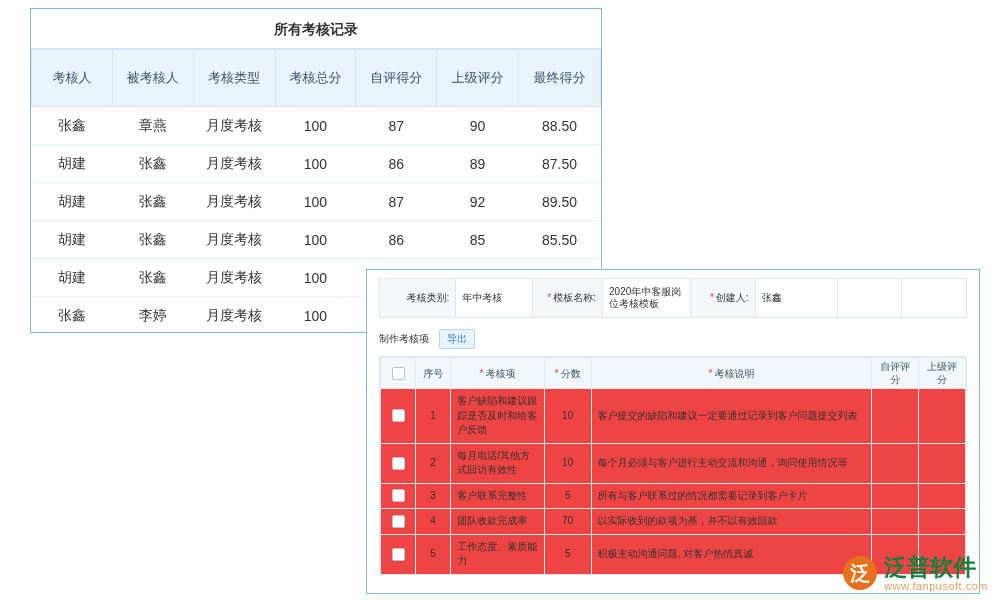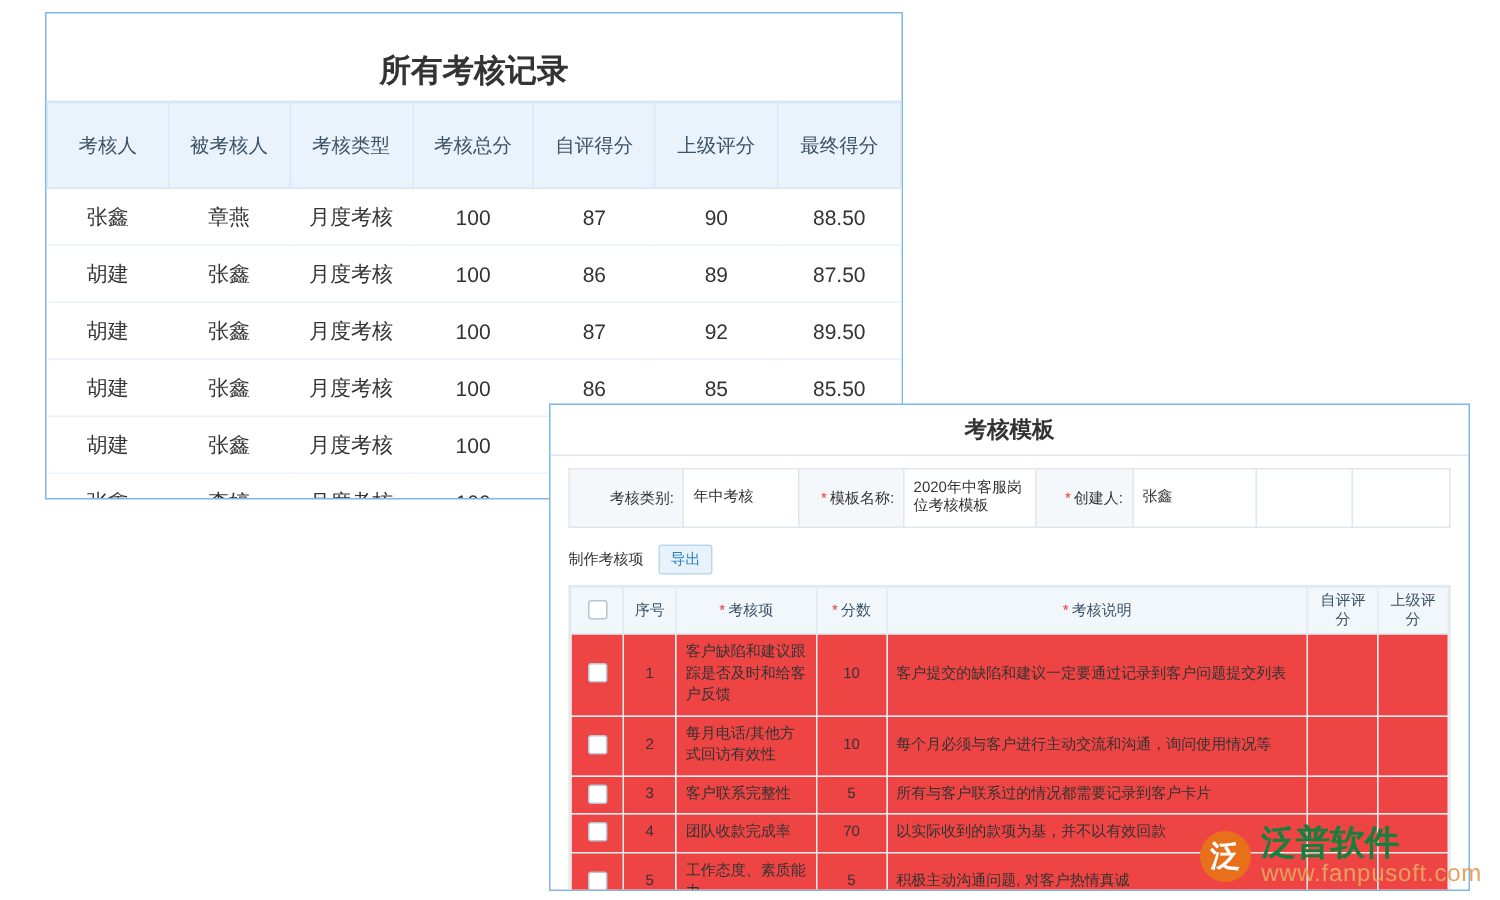--- a/index.html
+++ b/index.html
@@ -24,26 +24,25 @@
     height: 325px;
     background: #ffffff;
     border: 1px solid #7eb6e8;
     box-sizing: border-box;
     overflow: hidden;
   }
   #records-title {
     height: 40px;
     line-height: 40px;
     text-align: center;
-    font-size: 21px;
+    font-size: 14px;
     font-weight: bold;
     color: #333333;
     border-bottom: 1px solid #d7e7f7;
     box-sizing: border-box;
-    margin-top: 19px;
   }
   table.records {
     width: 100%;
     border-collapse: collapse;
     table-layout: fixed;
   }
   table.records th {
     background: #eaf3fb;
     color: #3c5266;
     font-size: 13px;
@@ -215,21 +214,21 @@
   }
   #wm-text {
     line-height: 1.1;
   }
   #wm-name {
     font-size: 23px;
     font-weight: bold;
     color: #15803d;
   }
   #wm-url {
-    font-size: 16px;
+    font-size: 11px;
     color: #e8a061;
     letter-spacing: .5px;
   }
 </style>
 </head>
 <body>
 
 <div id="records-window">
   <div id="records-title">所有考核记录</div>
   <table class="records">
@@ -315,21 +314,20 @@
         <td>100</td>
         <td></td>
         <td></td>
         <td></td>
       </tr>
     </tbody>
   </table>
 </div>
 
 <div id="template-window">
-  <div id="template-title">考核模板</div>
 
   <div class="form-area">
     <table class="form-table">
       <colgroup>
         <col style="width:13%">
           <col style="width:13%">
           <col style="width:12%">
           <col style="width:15%">
           <col style="width:11%">
           <col style="width:14%">

